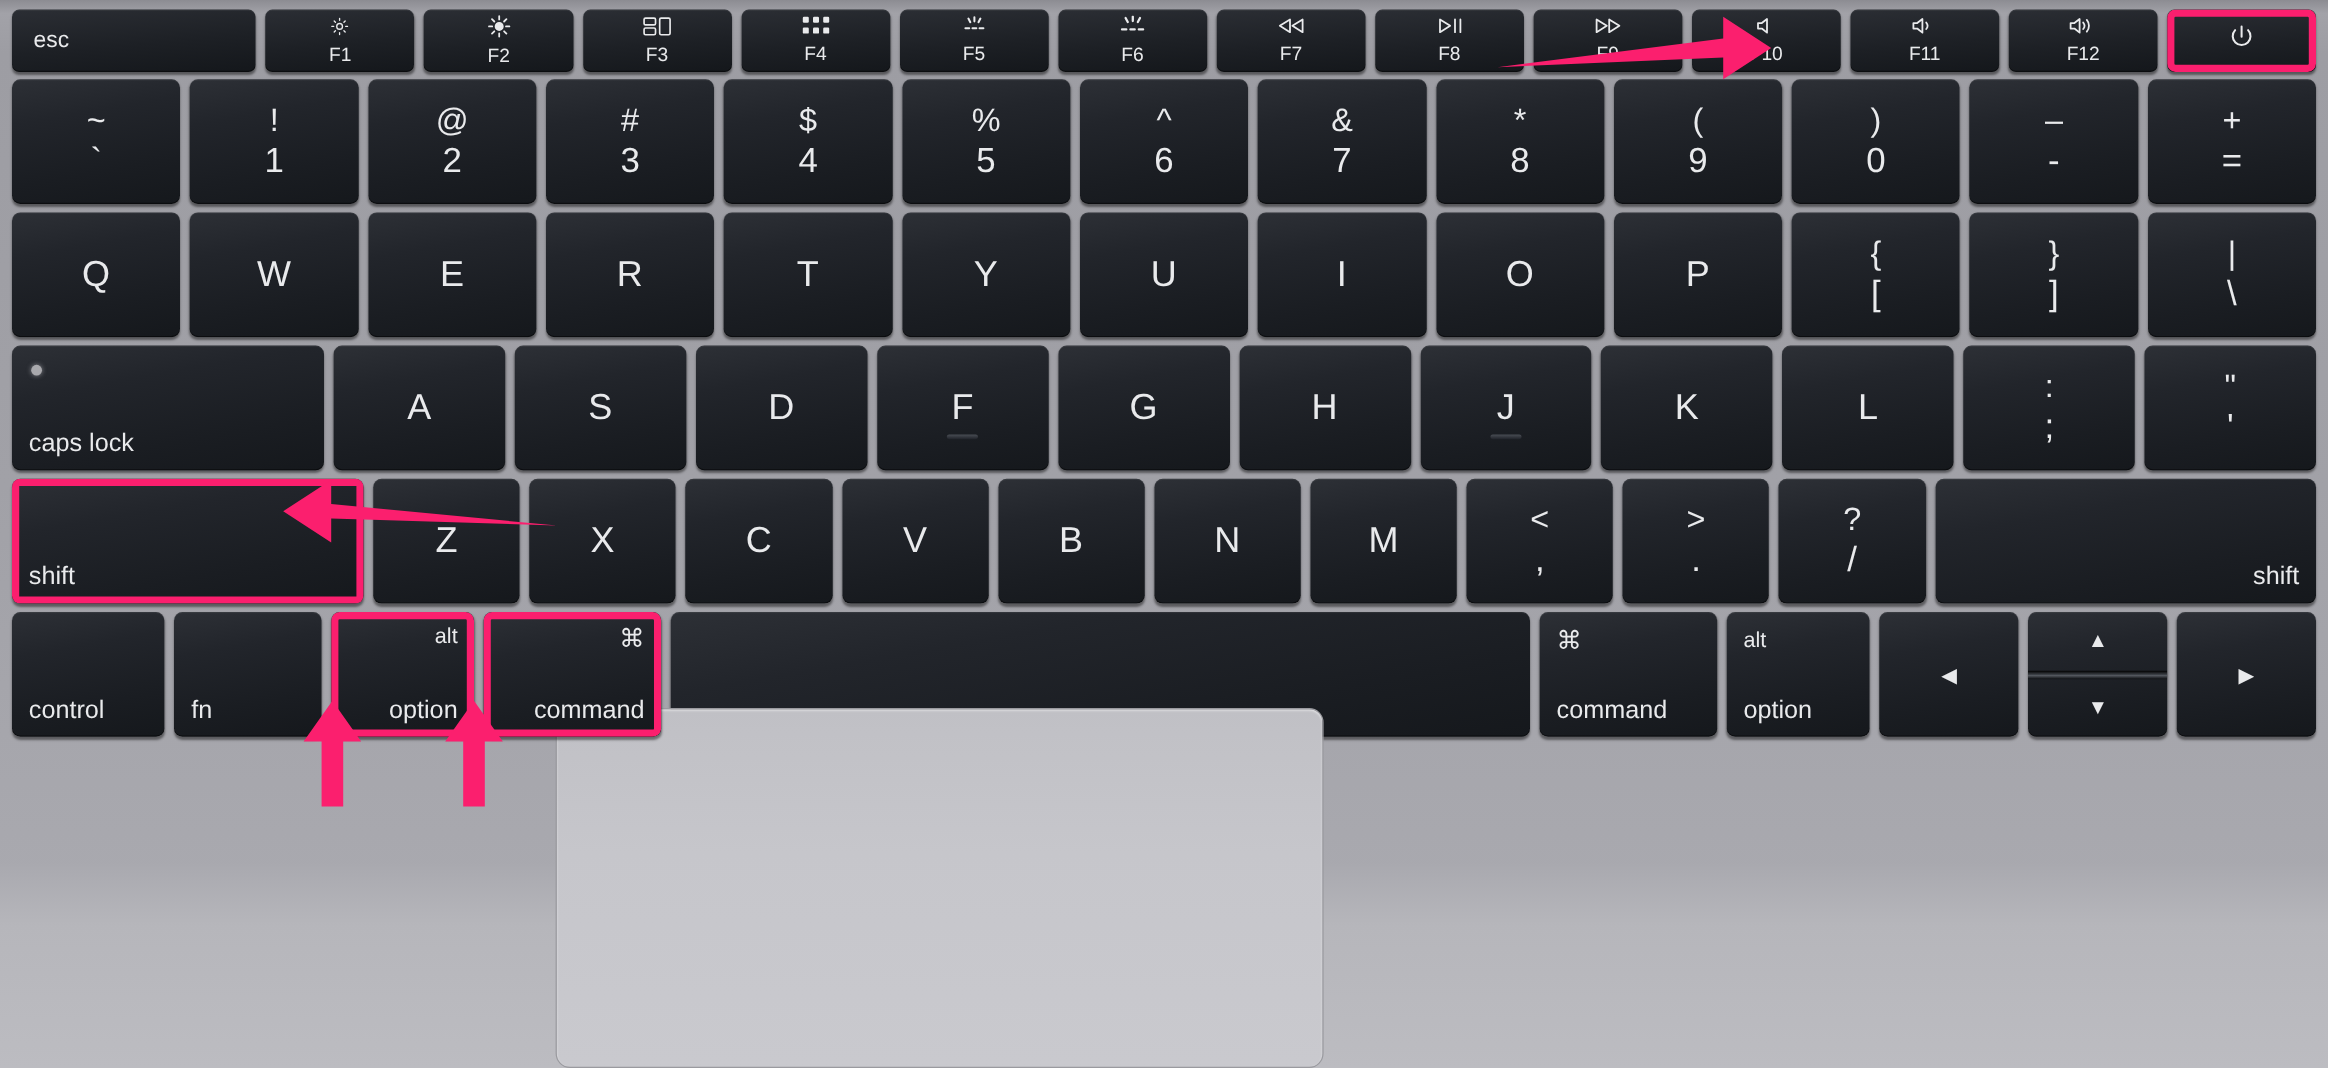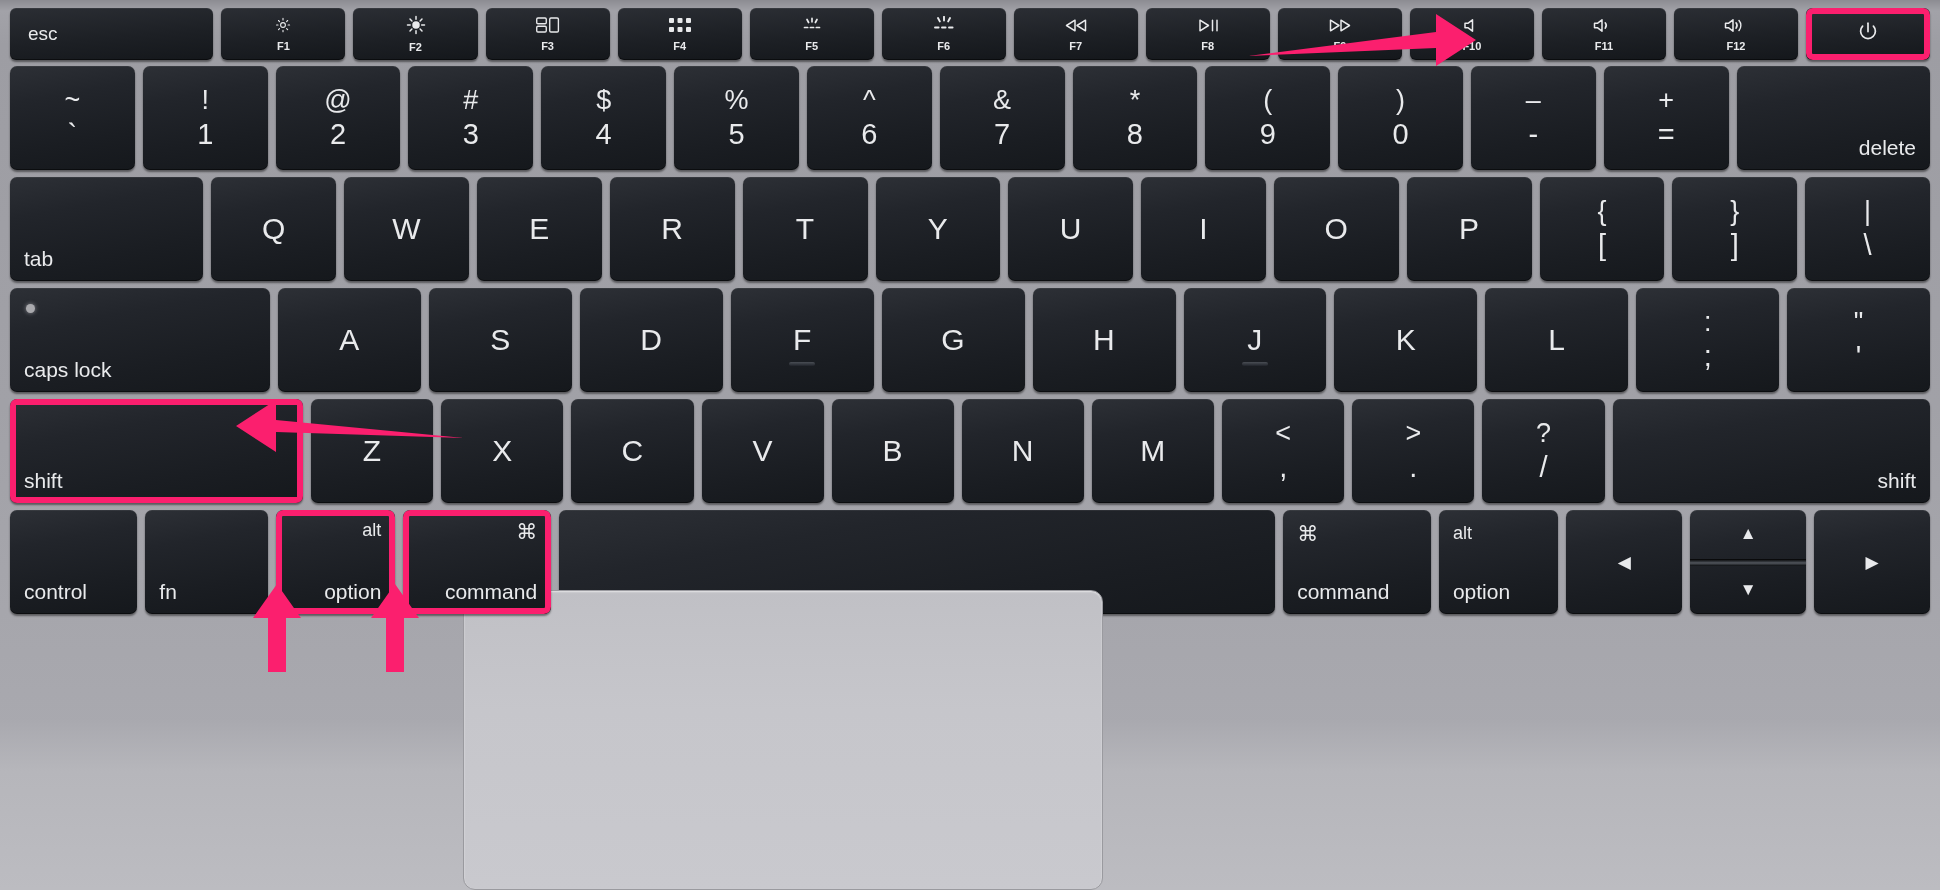--- a/index.html
+++ b/index.html
@@ -57,21 +57,21 @@
     background: linear-gradient(175deg,#2b2e34 0%, #1d2025 55%, #14171b 100%); }
 
   .key .surface {
     position: relative; width: 100%; height: 100%;
     display: flex; flex-direction: column;
     align-items: center; justify-content: center;
   }
 
   
   .lbl-single   { font-size: 30px; font-weight: 400; letter-spacing: .4px; }
-  .lbl-fnnum    { font-size: 11px; font-weight: 700; margin-top: 3px; }
+  .lbl-fnnum    { font-size: 16px; font-weight: 400; margin-top: 3px; }
   .lbl-fnglyph  { font-size: 19px; line-height: 1; }
   .lbl-corner-bl{ position: absolute; left: 14px; bottom: 10px; font-size: 21px; }
   .lbl-corner-br{ position: absolute; right: 14px; bottom: 10px; font-size: 21px; }
   .lbl-corner-tr{ position: absolute; right: 14px; top: 10px;    font-size: 19px; }
   .lbl-stack-top{ font-size: 27px; line-height: 1; margin-bottom: 6px; }
   .lbl-stack-bot{ font-size: 29px; line-height: 1; }
   .lbl-esc      { position: absolute; left: 18px; top: 50%; transform: translateY(-50%); font-size: 19px; }
   .stack { display:flex; flex-direction:column; align-items:center; justify-content:center; height:100%; }
 
   
@@ -394,33 +394,23 @@
           </div>
       </div>
       <div class="key" style="flex-grow:1">
         <div class="surface">
             <div class="stack">
           <span class="lbl-stack-top">+</span>
           <span class="lbl-stack-bot">=</span>
         </div>
           </div>
       </div>
-      <div class="key" style="flex-grow:1.55">
-        <div class="surface">
-          <span class="lbl-corner-br">delete</span>
-        </div>
-      </div>
     </div>
 
     <div class="krow" id="row-qwer">
-      <div class="key" style="flex-grow:1.55">
-        <div class="surface">
-            <span class="lbl-corner-bl">tab</span>
-          </div>
-      </div>
       <div class="key" style="flex-grow:1">
           <div class="surface">
             <span class="lbl-single">Q</span>
           </div>
         </div>
       <div class="key" style="flex-grow:1">
           <div class="surface">
             <span class="lbl-single">W</span>
           </div>
         </div>

